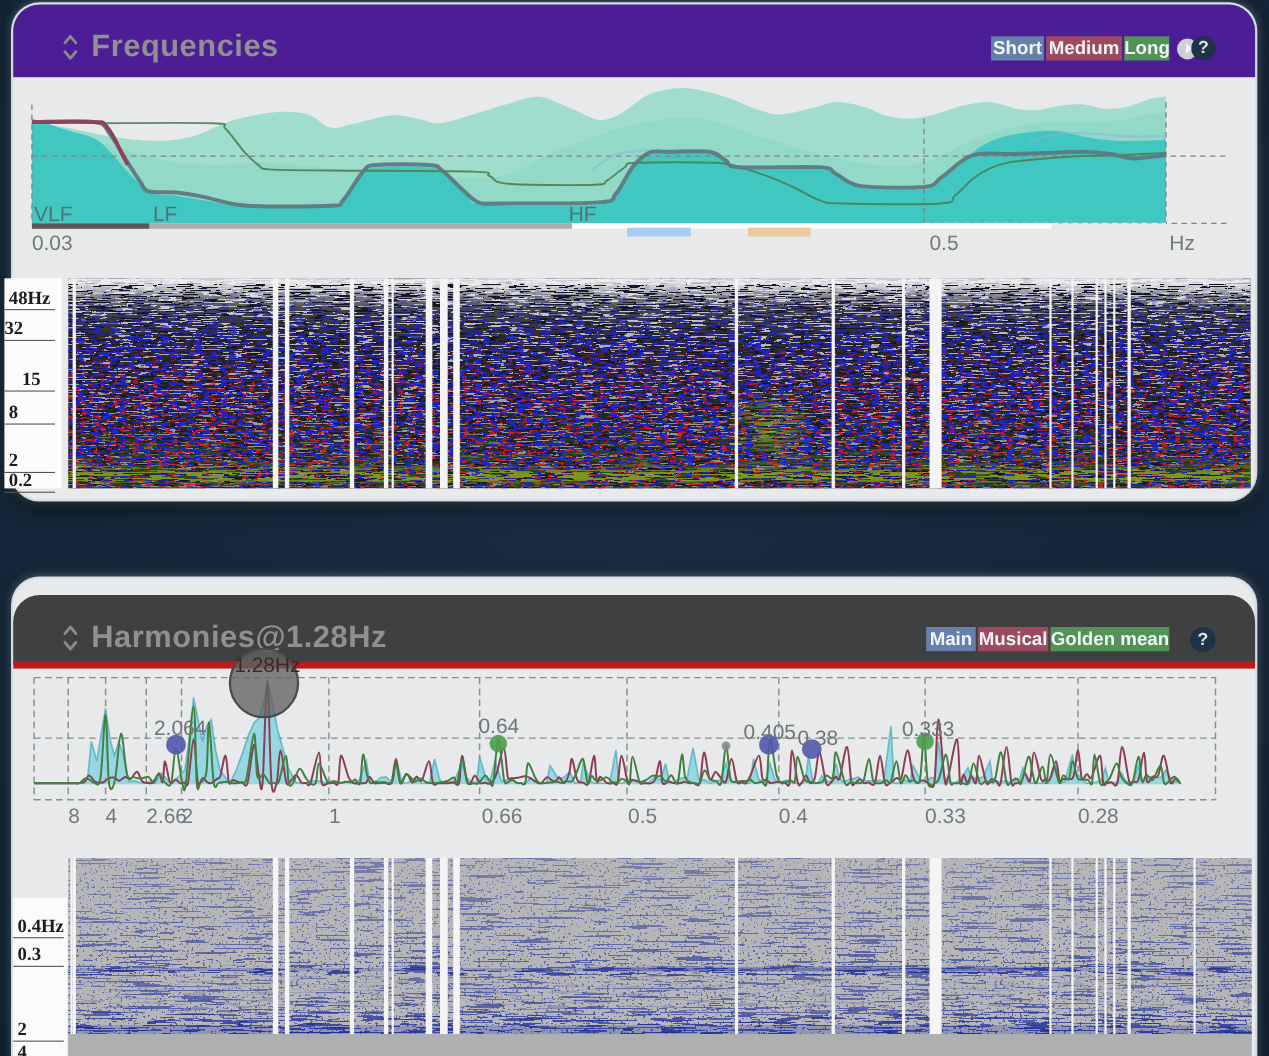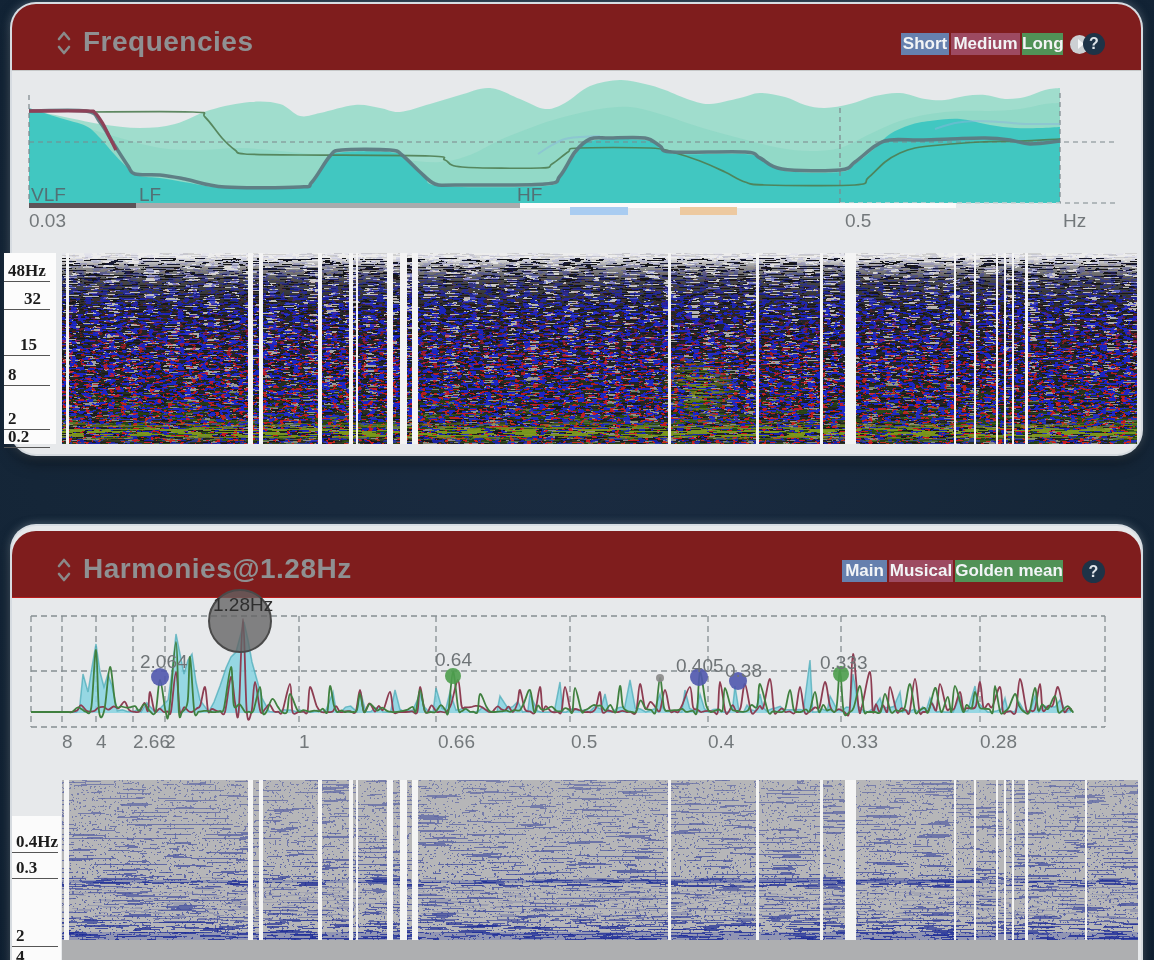--- a/index.html
+++ b/index.html
@@ -1,35 +1,35 @@
 <!DOCTYPE html>
 <html><head><meta charset="utf-8"><style>
 *{margin:0;padding:0;box-sizing:border-box}
 html,body{width:1154px;height:960px;overflow:hidden}
 body{background:radial-gradient(ellipse 1000px 800px at 50% 42%, #1b2c42 0%, #152638 55%, #0f2032 100%);font-family:'Liberation Sans',sans-serif}
 .panel{position:absolute;background:#e7e9eb;border-radius:24px;box-shadow:0 0 0 2px rgba(244,248,251,0.85), 0 7px 16px rgba(0,0,0,0.5), 0 0 9px 2px rgba(205,228,244,0.35)}
 </style></head>
 <body>
 <div class="panel" style="left:12px;top:4px;width:1129px;height:450px">
-<div style="position:absolute;left:0;top:0;width:1129px;height:67px;background:#7f1d1d;border-bottom:1px solid #c6c8c8;border-radius:24px 24px 0 0">
+<div style="position:absolute;left:0;top:0;width:1129px;height:67px;background:#4c1d95;border-bottom:1px solid #c6c8c8;border-radius:24px 24px 0 0">
 <svg width="16" height="28" viewBox="0 0 16 28" style="position:absolute;left:44px;top:25px">
 <path d="M3,10 L8,4 L13,10" fill="none" stroke="#8a8a8a" stroke-width="2.6" stroke-linecap="round" stroke-linejoin="round"></path>
 <path d="M3,18 L8,24 L13,18" fill="none" stroke="#8a8a8a" stroke-width="2.6" stroke-linecap="round" stroke-linejoin="round"></path>
 </svg>
 <div style="position:absolute;left:71px;top:22px;font:bold 28px 'Liberation Sans',sans-serif;color:#8f9092;letter-spacing:0.5px">Frequencies</div>
 <div style="position:absolute;left:887px;top:29px;white-space:nowrap"><span style="display:inline-block;background:#6680ae;color:#f2f4f6;font:bold 17px 'Liberation Sans',sans-serif;height:22px;line-height:22px;text-align:center;width:48px;margin-left:2px">Short</span><span style="display:inline-block;background:#9d4a61;color:#f2f4f6;font:bold 17px 'Liberation Sans',sans-serif;height:22px;line-height:22px;text-align:center;width:69px;margin-left:2px">Medium</span><span style="display:inline-block;background:#519257;color:#f2f4f6;font:bold 17px 'Liberation Sans',sans-serif;height:22px;line-height:22px;text-align:center;width:41px;margin-left:2px">Long</span></div>
 <div style="position:absolute;left:1058px;top:31px;width:19px;height:19px;border-radius:50%;background:#ccd0d3"></div>
 <svg width="8" height="10" style="position:absolute;left:1065px;top:35px">
         <path d="M1,0 L7,5 L1,10 Z" fill="#f4f6f7"></path>
       </svg>
 <div style="position:absolute;left:1071px;top:29px;width:22px;height:22px;border-radius:50%;background:#1e3347;color:#dfe5ea;font:bold 16px 'Liberation Sans',sans-serif;text-align:center;line-height:22px">?</div>
 </div>
 </div>
 <div class="panel" style="left:12px;top:526px;width:1129px;height:470px;border-radius:24px 24px 0 0">
-<div style="position:absolute;left:0;top:5px;width:1129px;height:67px;background:#7f1d1d;border-bottom:1px solid #b91c1c;border-radius:24px 24px 0 0">
+<div style="position:absolute;left:0;top:15px;width:1129px;height:67px;background:#404040;border-bottom:7px solid #b91c1c;border-radius:24px 24px 0 0">
 <svg width="16" height="28" viewBox="0 0 16 28" style="position:absolute;left:44px;top:25px">
 <path d="M3,10 L8,4 L13,10" fill="none" stroke="#8a8a8a" stroke-width="2.6" stroke-linecap="round" stroke-linejoin="round"></path>
 <path d="M3,18 L8,24 L13,18" fill="none" stroke="#8a8a8a" stroke-width="2.6" stroke-linecap="round" stroke-linejoin="round"></path>
 </svg>
 <div style="position:absolute;left:71px;top:22px;font:bold 28px 'Liberation Sans',sans-serif;color:#8f9092;letter-spacing:0.5px">Harmonies@1.28Hz</div>
 <div style="position:absolute;left:828px;top:29px;white-space:nowrap"><span style="display:inline-block;background:#6680ae;color:#f2f4f6;font:bold 17px 'Liberation Sans',sans-serif;height:22px;line-height:22px;text-align:center;width:45px;margin-left:2px">Main</span><span style="display:inline-block;background:#9d4a61;color:#f2f4f6;font:bold 17px 'Liberation Sans',sans-serif;height:22px;line-height:22px;text-align:center;width:64px;margin-left:2px">Musical</span><span style="display:inline-block;background:#519257;color:#f2f4f6;font:bold 17px 'Liberation Sans',sans-serif;height:22px;line-height:22px;text-align:center;width:108px;margin-left:2px">Golden mean</span></div>
 <div style="position:absolute;left:1070px;top:29px;width:23px;height:23px;border-radius:50%;background:#1e3347;color:#dfe5ea;font:bold 16px 'Liberation Sans',sans-serif;text-align:center;line-height:23px">?</div>
 </div>
 </div>
 <svg width="1129" height="170" style="position:absolute;left:12px;top:75px;overflow:visible">
@@ -60,21 +60,21 @@
       <text x="505" y="126">HF</text>
 </g>
 <g font-family="'Liberation Sans',sans-serif" font-size="19" fill="#73787b">
 <text x="17" y="152">0.03</text>
       <text x="833" y="152">0.5</text>
       <text x="1051" y="152">Hz</text>
 </g>
 </svg>
 <div style="position:absolute;left:4px;top:253px;width:52px;height:191px;background:#fcfcfc">
 <div style="position:absolute;left:0;top:8px;width:46px;border-bottom:1.5px solid #555;padding-left:4px;line-height:16px;font:bold 17px 'Liberation Serif',serif;color:#1c1c1c">48Hz</div>
-<div style="position:absolute;left:0;top:36px;width:46px;border-bottom:1.5px solid #555;padding-left:20px;line-height:16px;font:bold 17px 'Liberation Serif',serif;color:#1c1c1c">32</div>
+<div style="position:absolute;left:0;top:36px;width:46px;border-bottom:1.5px solid #555;padding-left:0;line-height:16px;font:bold 17px 'Liberation Serif',serif;color:#1c1c1c">32</div>
 <div style="position:absolute;left:0;top:82px;width:46px;border-bottom:1.5px solid #555;padding-left:16px;line-height:16px;font:bold 17px 'Liberation Serif',serif;color:#1c1c1c">15</div>
 <div style="position:absolute;left:0;top:112px;width:46px;border-bottom:1.5px solid #555;padding-left:4px;line-height:16px;font:bold 17px 'Liberation Serif',serif;color:#1c1c1c">8</div>
 <div style="position:absolute;left:0;top:156px;width:46px;border-bottom:1.5px solid #555;padding-left:4px;line-height:16px;font:bold 17px 'Liberation Serif',serif;color:#1c1c1c">2</div>
 <div style="position:absolute;left:0;top:174px;width:46px;border-bottom:1.5px solid #555;padding-left:4px;line-height:16px;font:bold 17px 'Liberation Serif',serif;color:#1c1c1c">0.2</div>
 </div>
 <svg width="1075" height="191" style="position:absolute;left:62px;top:253px">
 <defs>
 <filter id="fW" color-interpolation-filters="sRGB" x="0" y="0" width="100%" height="100%">
  <feTurbulence type="fractalNoise" baseFrequency="0.05 0.9" numOctaves="3" seed="11"></feTurbulence>
  <feColorMatrix type="matrix" values="0 0 0 0 0.93 0 0 0 0 0.93 0 0 0 0 0.93 1 0 0 0 0"></feColorMatrix>

